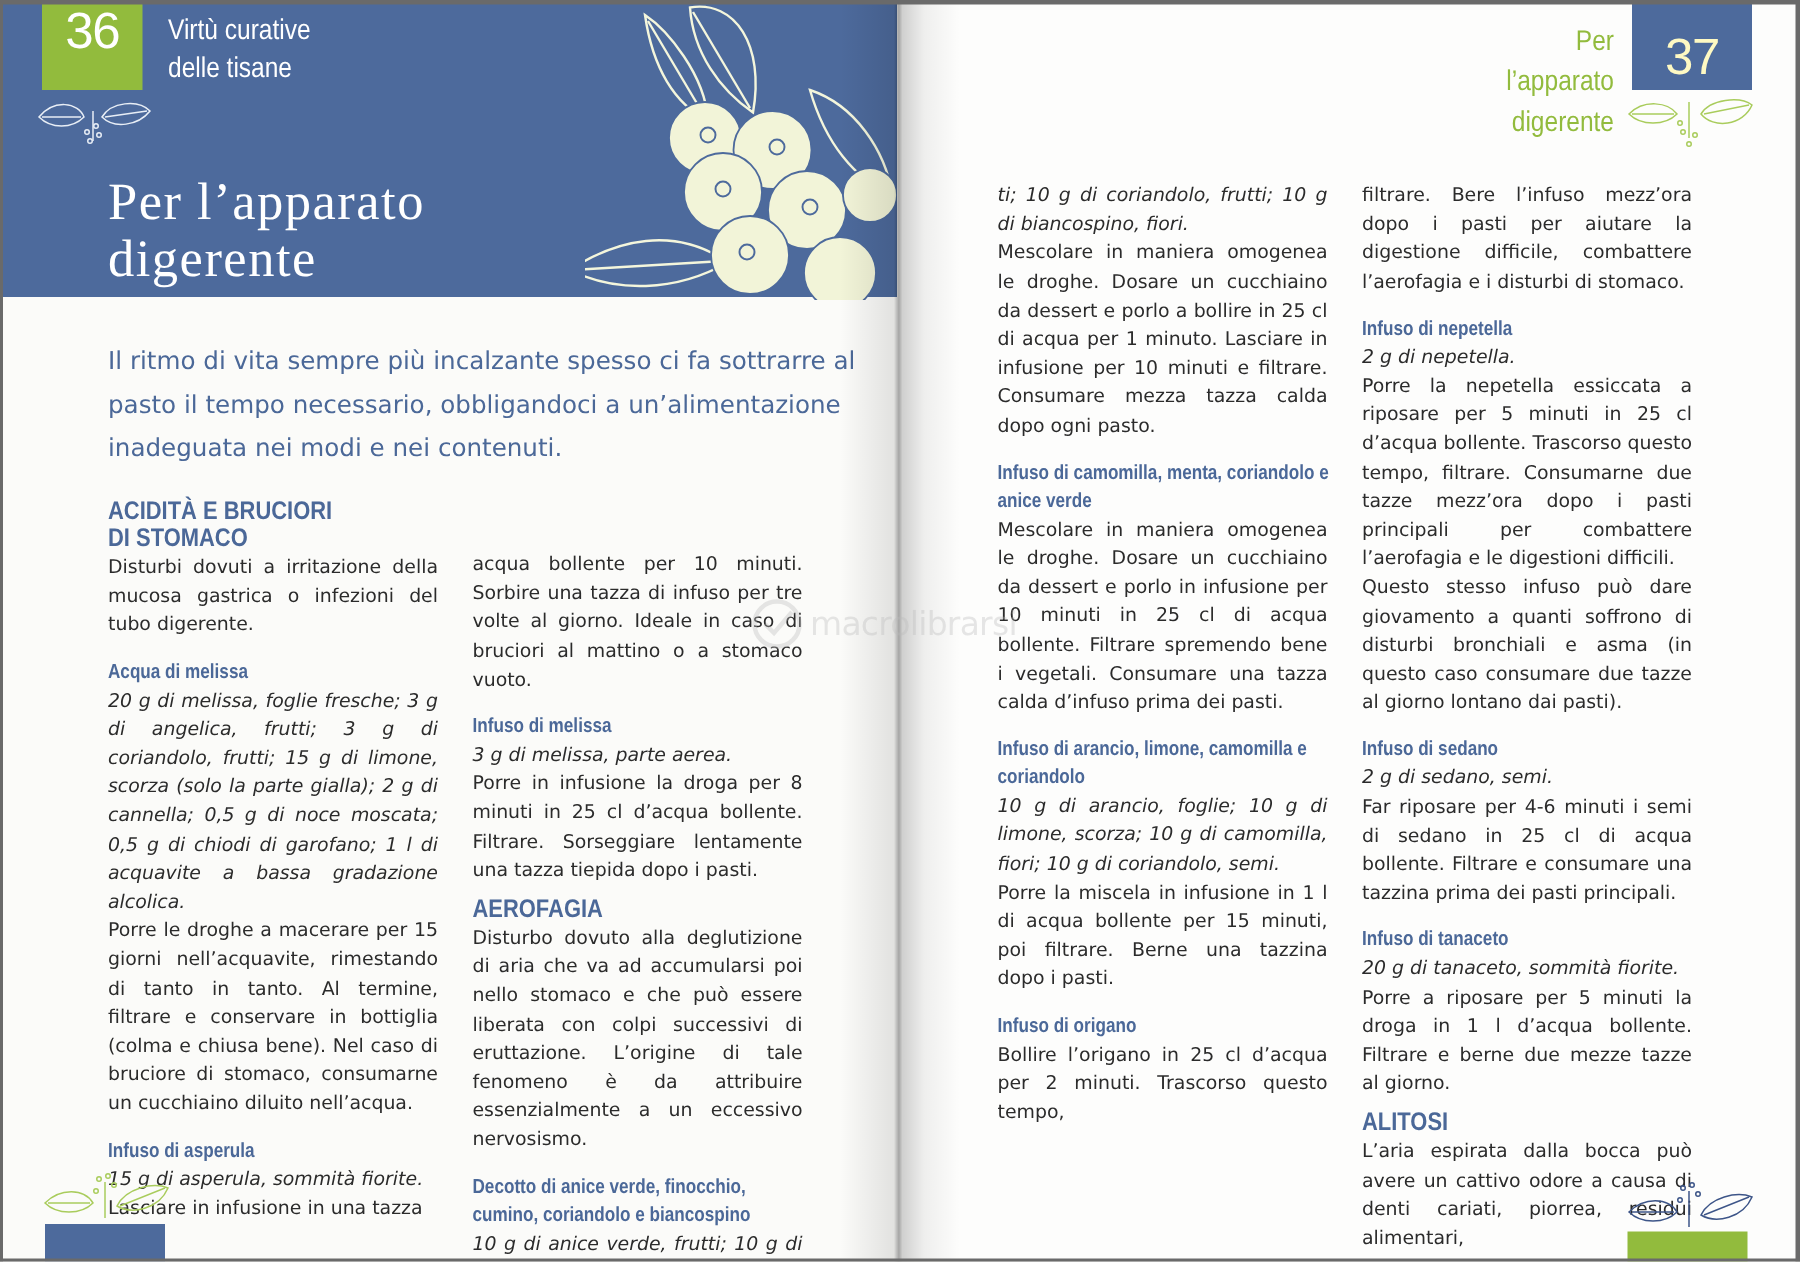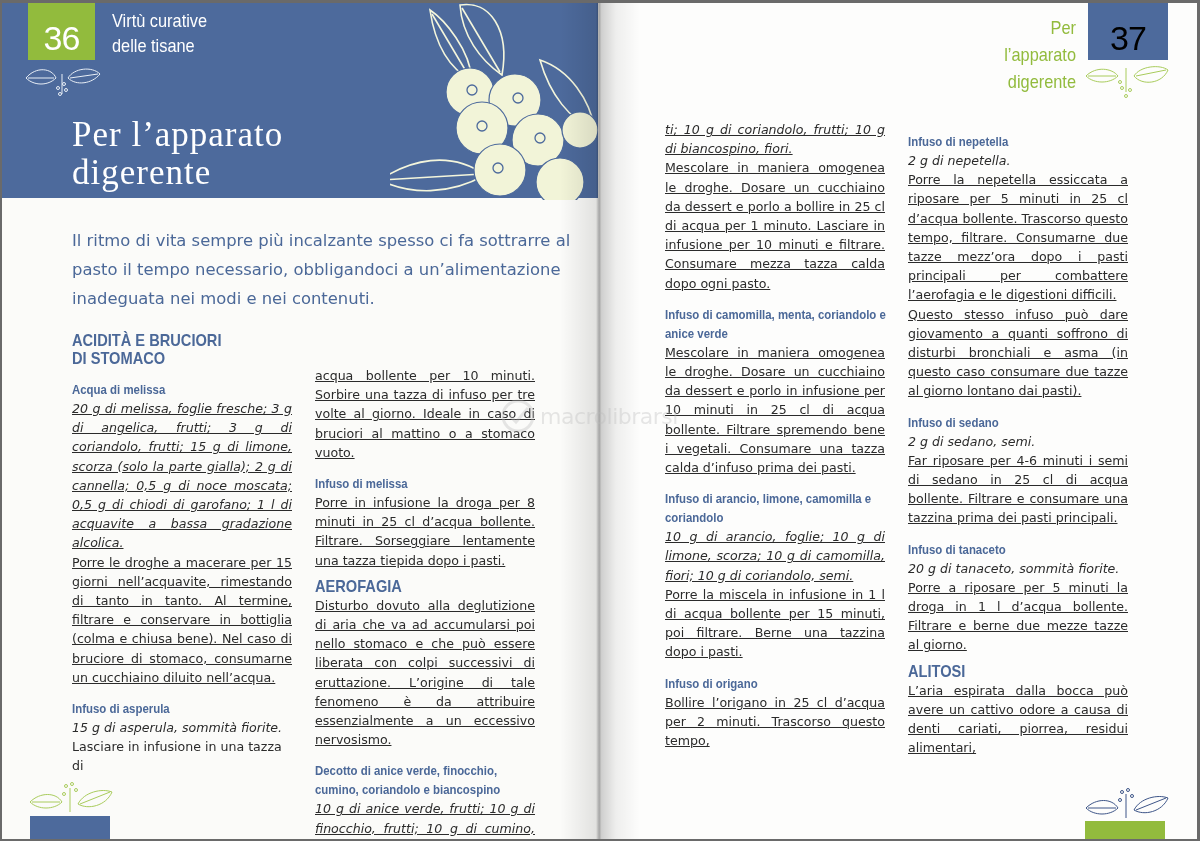--- a/index.html
+++ b/index.html
@@ -11,49 +11,49 @@
   .page-right { left: 598px; width: 602px; background: #fdfdfc; }
   .gutter { position: absolute; left: 560px; top: 0; width: 80px; height: 841px;
     background: linear-gradient(to right, rgba(0,0,0,0) 0%, rgba(0,0,0,0.10) 45%, rgba(0,0,0,0.35) 49%, rgba(0,0,0,0.18) 52%, rgba(0,0,0,0.06) 70%, rgba(0,0,0,0) 100%); pointer-events: none; }
   .frame-top { position: absolute; left: 0; top: 0; width: 1200px; height: 3px; background: #6a6a6a; }
   .frame-bottom { position: absolute; left: 0; bottom: 0; width: 1200px; height: 2px; background: #6a6a6a; }
   .frame-left { position: absolute; left: 0; top: 0; width: 2px; height: 841px; background: #6a6a6a; }
   .frame-right { position: absolute; right: 0; top: 0; width: 3px; height: 841px; background: #6a6a6a; }
 
   
   .band { position: absolute; left: 0; top: 0; width: 598px; height: 198px; background: #4d6a9c; }
-  .pagenum-box-left { position: absolute; left: 28px; top: 2px; width: 67px; height: 58px; background: #92bb3d; display: flex; align-items: flex-end; justify-content: center; padding-bottom: 2px; }
+  .pagenum-box-left { position: absolute; left: 28px; top: 2px; width: 67px; height: 58px; background: #92bb3d; display: flex; align-items: flex-start; justify-content: center; padding-bottom: 2px; }
   .pagenum-box-left span { color: #fff; font-family: "Liberation Sans", sans-serif; font-size: 34px; font-weight: 300; letter-spacing: -1px; }
   .running-left { position: absolute; left: 112px; top: 8px; color: #fff; font-family: "Liberation Sans", sans-serif; font-size: 19px; line-height: 25px; transform: scaleX(0.86); transform-origin: left top; }
   .ornament-left-top { position: absolute; left: 22px; top: 64px; width: 80px; height: 34px; }
   .chapter-title { position: absolute; left: 72px; top: 116px; color: #fff; font-family: "Liberation Serif", serif; font-size: 35px; line-height: 38px; letter-spacing: 1px; }
   .berries { position: absolute; left: 390px; top: 0; width: 210px; height: 200px; }
 
   
   .intro { position: absolute; left: 72px; top: 226px; width: 500px; color: #4b6898; font-family: "DejaVu Sans", sans-serif; font-size: 16.4px; line-height: 29px; }
 
   
   .col { position: absolute; width: 220px; color: #2b2b2b; font-family: "DejaVu Sans", sans-serif; font-size: 12.6px; line-height: 19.2px; }
   .col p { margin: 0; }
   .col .it { font-style: italic; }
   .col .h2 { color: #4b6898; font-family: "Liberation Sans", sans-serif; font-weight: bold; font-size: 17px; line-height: 18px; transform: scaleX(0.86); transform-origin: left top; width: 260px; margin-top: 2px; }
   .col .h3 { color: #4b6898; font-family: "Liberation Sans", sans-serif; font-weight: bold; font-size: 13.6px; line-height: 19px; transform: scaleX(0.84); transform-origin: left top; width: 270px; }
   .gap { height: 12px; }
   .gap-s { height: 6px; }
-  .just { text-align: justify; text-decoration: underline; }
+  .just { text-align: justify; }
 
   .c1 { left: 72px; top: 330px; }
   .c2 { left: 315px; top: 322px; margin-top: 44px; }
   .c3 { left: 665px; top: 120px; }
   .c4 { left: 908px; top: 120px; }
 
   
   .running-right { position: absolute; left: 958px; top: 14px; width: 118px; text-align: right; color: #92bb3d; font-family: "Liberation Sans", sans-serif; font-size: 19px; line-height: 27px; transform: scaleX(0.86); transform-origin: right top; }
   .pagenum-box-right { position: absolute; left: 1088px; top: 2px; width: 80px; height: 58px; background: #4d6a9c; display: flex; align-items: flex-end; justify-content: center; padding-bottom: 2px; }
-  .pagenum-box-right span { color: #000000; font-family: "Liberation Sans", sans-serif; font-size: 34px; font-weight: 300; letter-spacing: -1px; }
+  .pagenum-box-right span { color: #fef9c3; font-family: "Liberation Sans", sans-serif; font-size: 34px; font-weight: 300; letter-spacing: -1px; }
   .ornament-right-top { position: absolute; left: 1082px; top: 62px; width: 90px; height: 36px; }
 
   
   .ornament-left-bottom { position: absolute; left: 26px; top: 780px; width: 90px; height: 34px; }
   .foot-box-left { position: absolute; left: 30px; top: 816px; width: 80px; height: 25px; background: #4d6a9c; }
   .ornament-right-bottom { position: absolute; left: 1082px; top: 786px; width: 90px; height: 34px; }
   .foot-box-right { position: absolute; left: 1085px; top: 821px; width: 80px; height: 20px; background: #92bb3d; }
 
   
   .watermark { position: absolute; left: 500px; top: 398px; display: flex; align-items: center; gap: 4px; opacity: 0.35; }
@@ -120,34 +120,36 @@
       </g>
     </svg>
 
     <p class="intro">Il ritmo di vita sempre più incalzante spesso ci fa sottrarre al pasto il tempo necessario, obbligandoci a un’alimentazione inadeguata nei modi e nei contenuti.</p>
 
     <div class="col c1">
       <div class="h2">
         <div>ACIDITÀ E BRUCIORI</div>
         <div>DI STOMACO</div>
       </div>
+      <p class="just">Disturbi dovuti a irritazione della mucosa gastrica o infezioni del tubo digerente.</p>
       <div class="gap"></div>
       <div class="h3">Acqua di melissa</div>
       <p class="it just">20 g di melissa, foglie fresche; 3 g di angelica, frutti; 3 g di coriandolo, frutti; 15 g di limone, scorza (solo la parte gialla); 2 g di cannella; 0,5 g di noce moscata; 0,5 g di chiodi di garofano; 1 l di acquavite a bassa gradazione alcolica.</p>
       <p class="just">Porre le droghe a macerare per 15 giorni nell’acquavite, rimestando di tanto in tanto. Al termine, filtrare e conservare in bottiglia (colma e chiusa bene). Nel caso di bruciore di stomaco, consumarne un cucchiaino diluito nell’acqua.</p>
       <div class="gap"></div>
       <div class="h3">Infuso di asperula</div>
       <p class="it">15 g di asperula, sommità fiorite.</p>
       <p>Lasciare in infusione in una tazza di</p>
     </div>
 
     <div class="col c2">
       <p class="just">acqua bollente per 10 minuti. Sorbire una tazza di infuso per tre volte al giorno. Ideale in caso di bruciori al mattino o a stomaco vuoto.</p>
       <div class="gap"></div>
       <div class="h3">Infuso di melissa</div>
+      <p class="it">3 g di melissa, parte aerea.</p>
       <p class="just">Porre in infusione la droga per 8 minuti in 25 cl d’acqua bollente. Filtrare. Sorseggiare lentamente una tazza tiepida dopo i pasti.</p>
       <div class="gap-s"></div>
       <div class="h2">AEROFAGIA</div>
       <p class="just">Disturbo dovuto alla deglutizione di aria che va ad accumularsi poi nello stomaco e che può essere liberata con colpi successivi di eruttazione. L’origine di tale fenomeno è da attribuire essenzialmente a un eccessivo nervosismo.</p>
       <div class="gap"></div>
       <div class="h3">Decotto di anice verde, finocchio, cumino, coriandolo e biancospino</div>
       <p class="it just">10 g di anice verde, frutti; 10 g di finocchio, frutti; 10 g di cumino, frut-</p>
     </div>
 
     <svg class="ornament-left-bottom" viewBox="0 0 90 34" fill="none" stroke="#a9cc5c" stroke-width="1">
@@ -194,20 +196,21 @@
     <div class="gap"></div>
     <div class="h3">Infuso di arancio, limone, camomilla e coriandolo</div>
     <p class="it just">10 g di arancio, foglie; 10 g di limone, scorza; 10 g di camomilla, fiori; 10 g di coriandolo, semi.</p>
     <p class="just">Porre la miscela in infusione in 1 l di acqua bollente per 15 minuti, poi filtrare. Berne una tazzina dopo i pasti.</p>
     <div class="gap"></div>
     <div class="h3">Infuso di origano</div>
     <p class="just">Bollire l’origano in 25 cl d’acqua per 2 minuti. Trascorso questo tempo,</p>
   </div>
 
   <div class="col c4">
+    <p class="just">filtrare. Bere l’infuso mezz’ora dopo i pasti per aiutare la digestione difficile, combattere l’aerofagia e i disturbi di stomaco.</p>
     <div class="gap"></div>
     <div class="h3">Infuso di nepetella</div>
     <p class="it">2 g di nepetella.</p>
     <p class="just">Porre la nepetella essiccata a riposare per 5 minuti in 25 cl d’acqua bollente. Trascorso questo tempo, filtrare. Consumarne due tazze mezz’ora dopo i pasti principali per combattere l’aerofagia e le digestioni difficili.</p>
     <p class="just">Questo stesso infuso può dare giovamento a quanti soffrono di disturbi bronchiali e asma (in questo caso consumare due tazze al giorno lontano dai pasti).</p>
     <div class="gap"></div>
     <div class="h3">Infuso di sedano</div>
     <p class="it">2 g di sedano, semi.</p>
     <p class="just">Far riposare per 4-6 minuti i semi di sedano in 25 cl di acqua bollente. Filtrare e consumare una tazzina prima dei pasti principali.</p>
     <div class="gap"></div>

